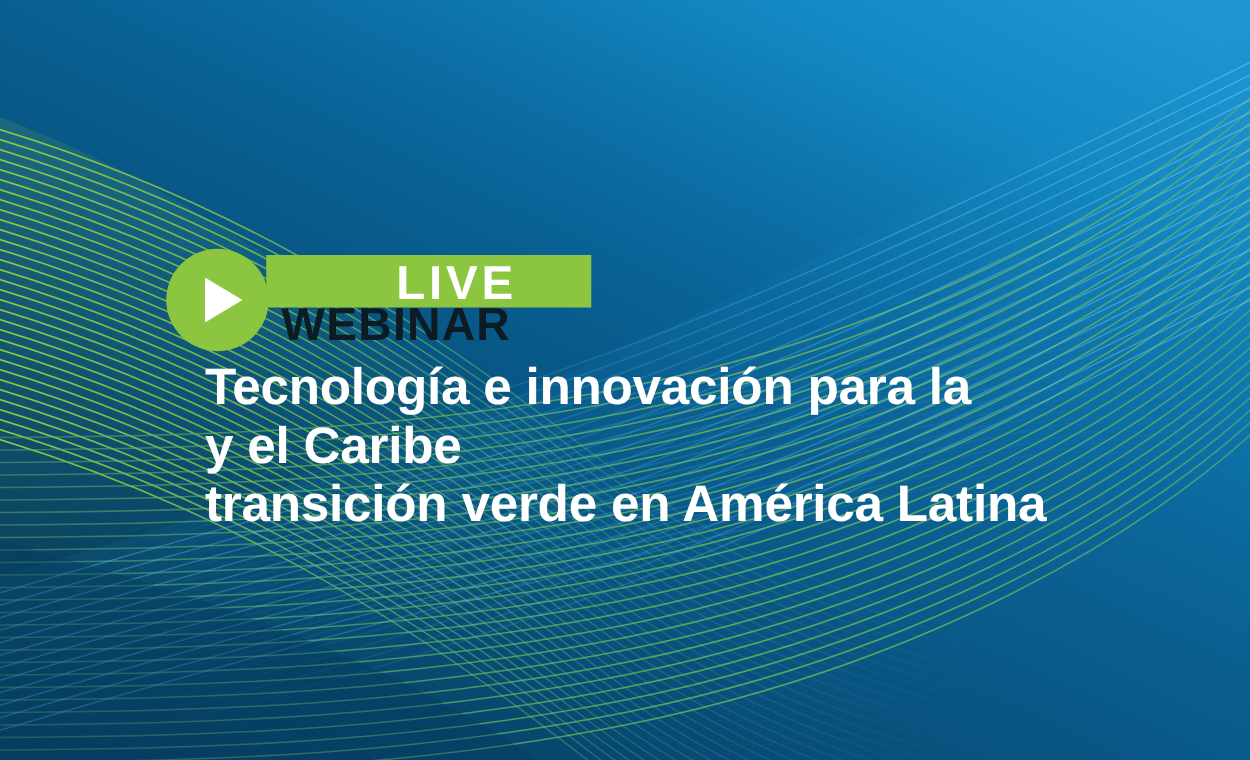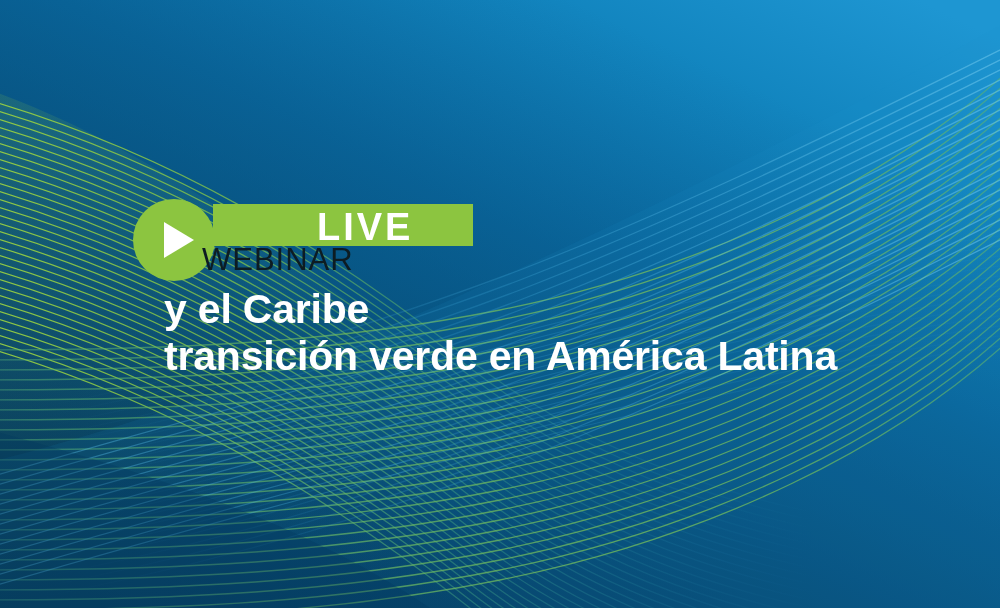--- a/index.html
+++ b/index.html
@@ -80,24 +80,24 @@
     top: 2px;
     font-size: 38px;
     font-weight: bold;
     letter-spacing: 3px;
     color: #ffffff;
     line-height: 42px;
   }
 
   .webinar-text {
     position: absolute;
-    left: 69px;
+    left: 92px;
     top: 44px;
-    font-size: 31px;
-    font-weight: normal;
+    font-size: 37px;
+    font-weight: bold;
     letter-spacing: 1px;
     color: #0d1c22;
     line-height: 34px;
   }
 
   .title {
     position: absolute;
     left: 164px;
     top: 286px;
     width: 830px;
@@ -294,18 +294,19 @@
       </div>
 
       <div class="live-badge">
         <span class="live-badge-text">LIVE</span>
       </div>
 
       <span class="webinar-text">WEBINAR</span>
     </div>
 
     <div class="title">
+      <span class="title-line">Tecnología e innovación para la</span>
       <span class="title-line">y el Caribe</span>
       <span class="title-line">transición verde en América Latina</span>
     </div>
 
   </div>
 </div>
 
 </body></html>

